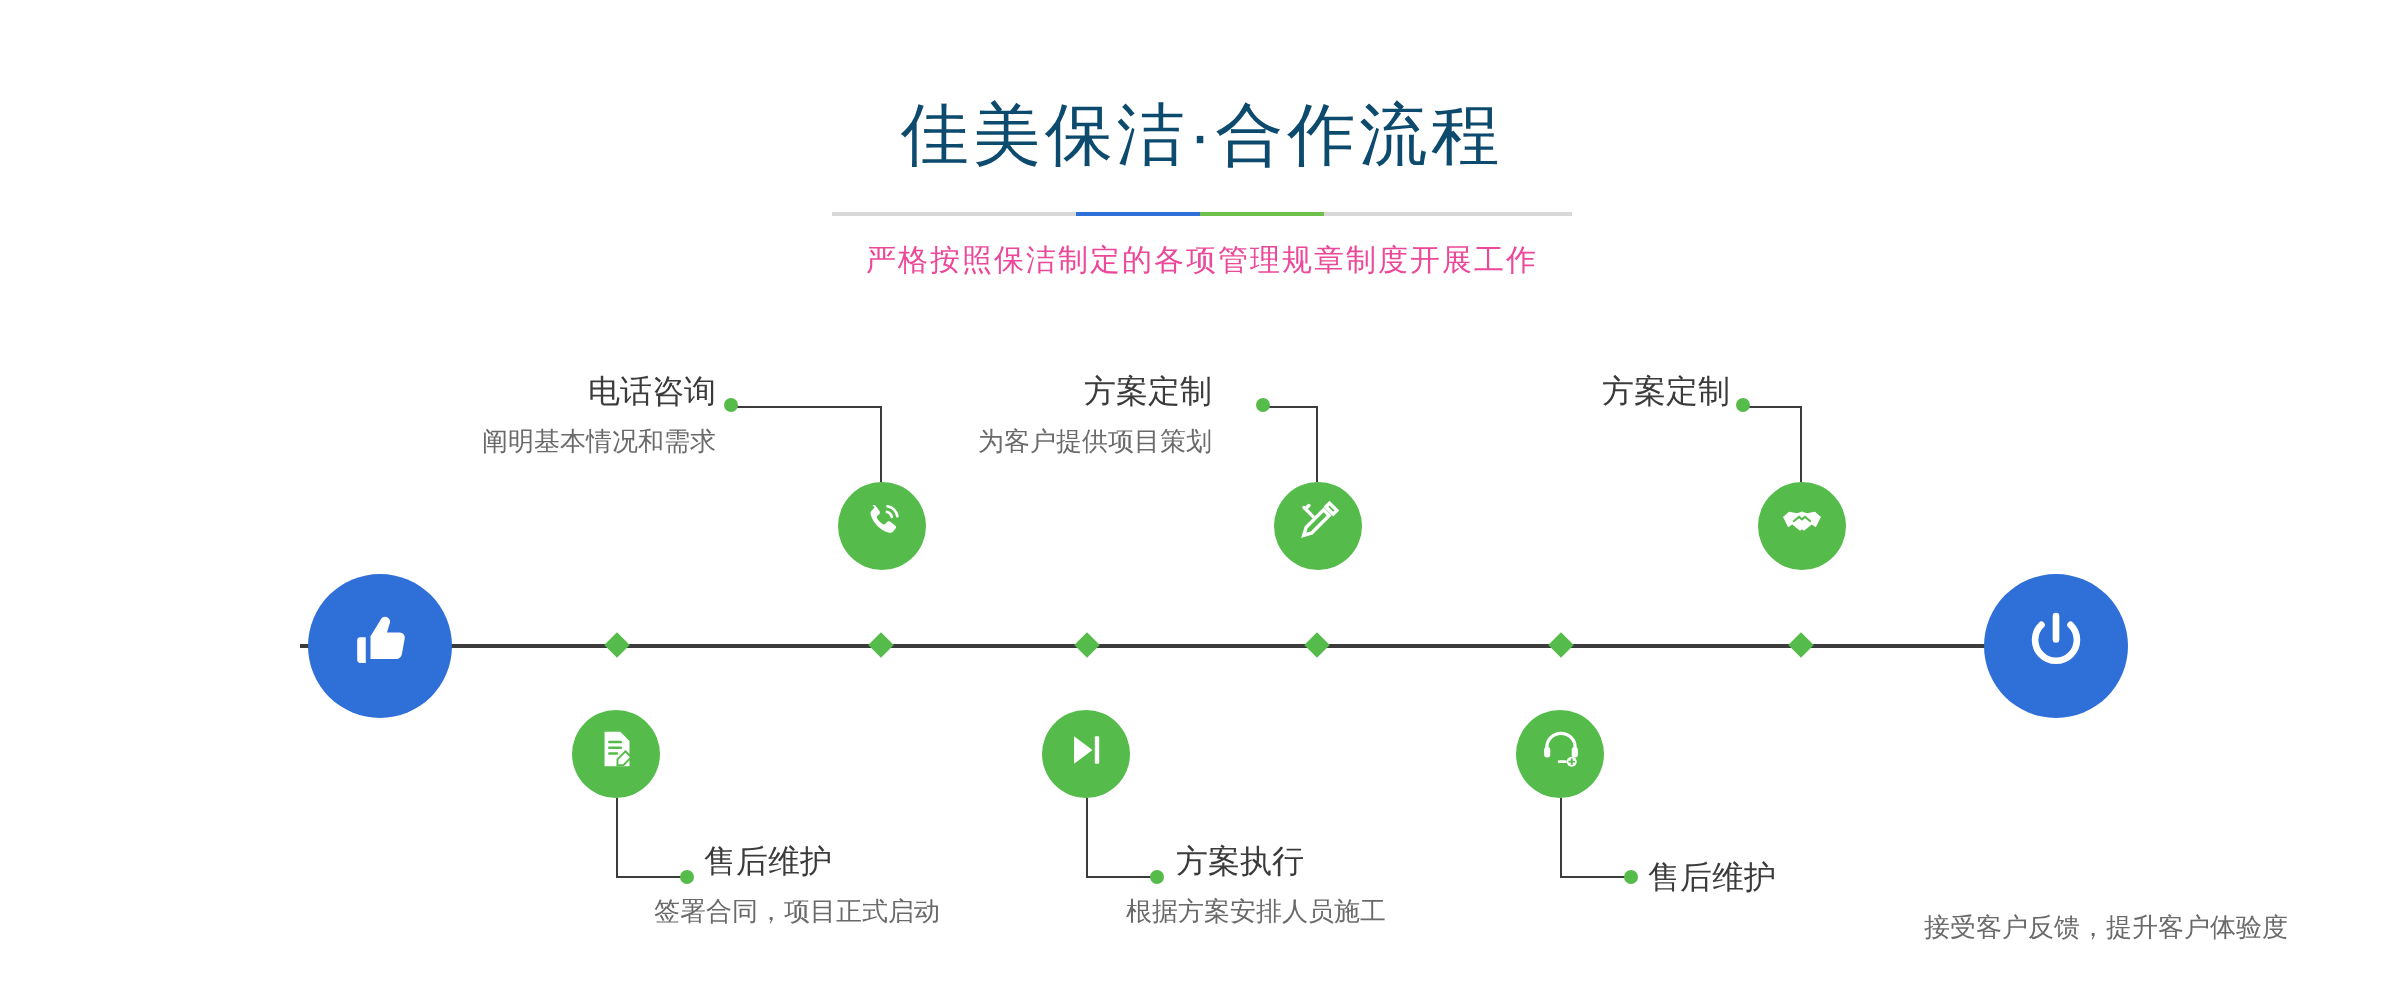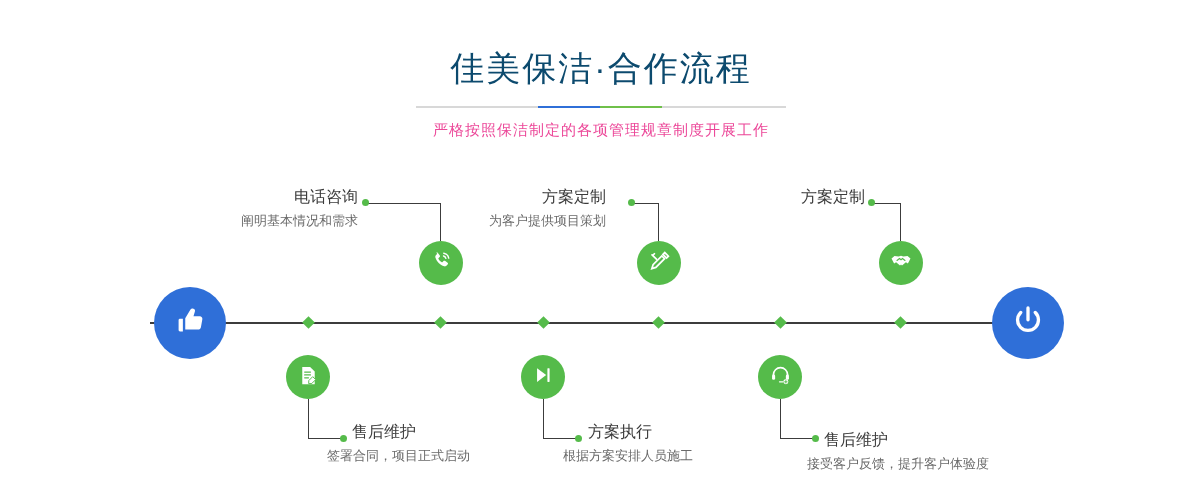--- a/index.html
+++ b/index.html
@@ -287,17 +287,17 @@
           <path d="M17.6 17.3v2.6M16.3 18.6h2.6" stroke="#55bb4a" stroke-width="1" stroke-linecap="round"></path>
         </svg>
       </span>
     </div>
     <div class="diamond" style="left:776px; top:158px;"></div>
     <div class="connector-v" style="left:780px; top:239px; height:40px;"></div>
     <div class="connector-h" style="left:780px; top:278px; width:34px;"></div>
     <div class="dot" style="left:812px; top:275px;"></div>
     <div class="label lalign" style="left:824px; top:270px; width:320px;">
       <div class="title">售后维护</div>
-      <div class="desc" style="margin-left:-17px;">接受客户反馈，提升客户体验度</div>
+      <div class="desc" style="margin-left:-17px;text-align:right;">接受客户反馈，提升客户体验度</div>
     </div>
 
   </div>
 </div>
 
 </body></html>

